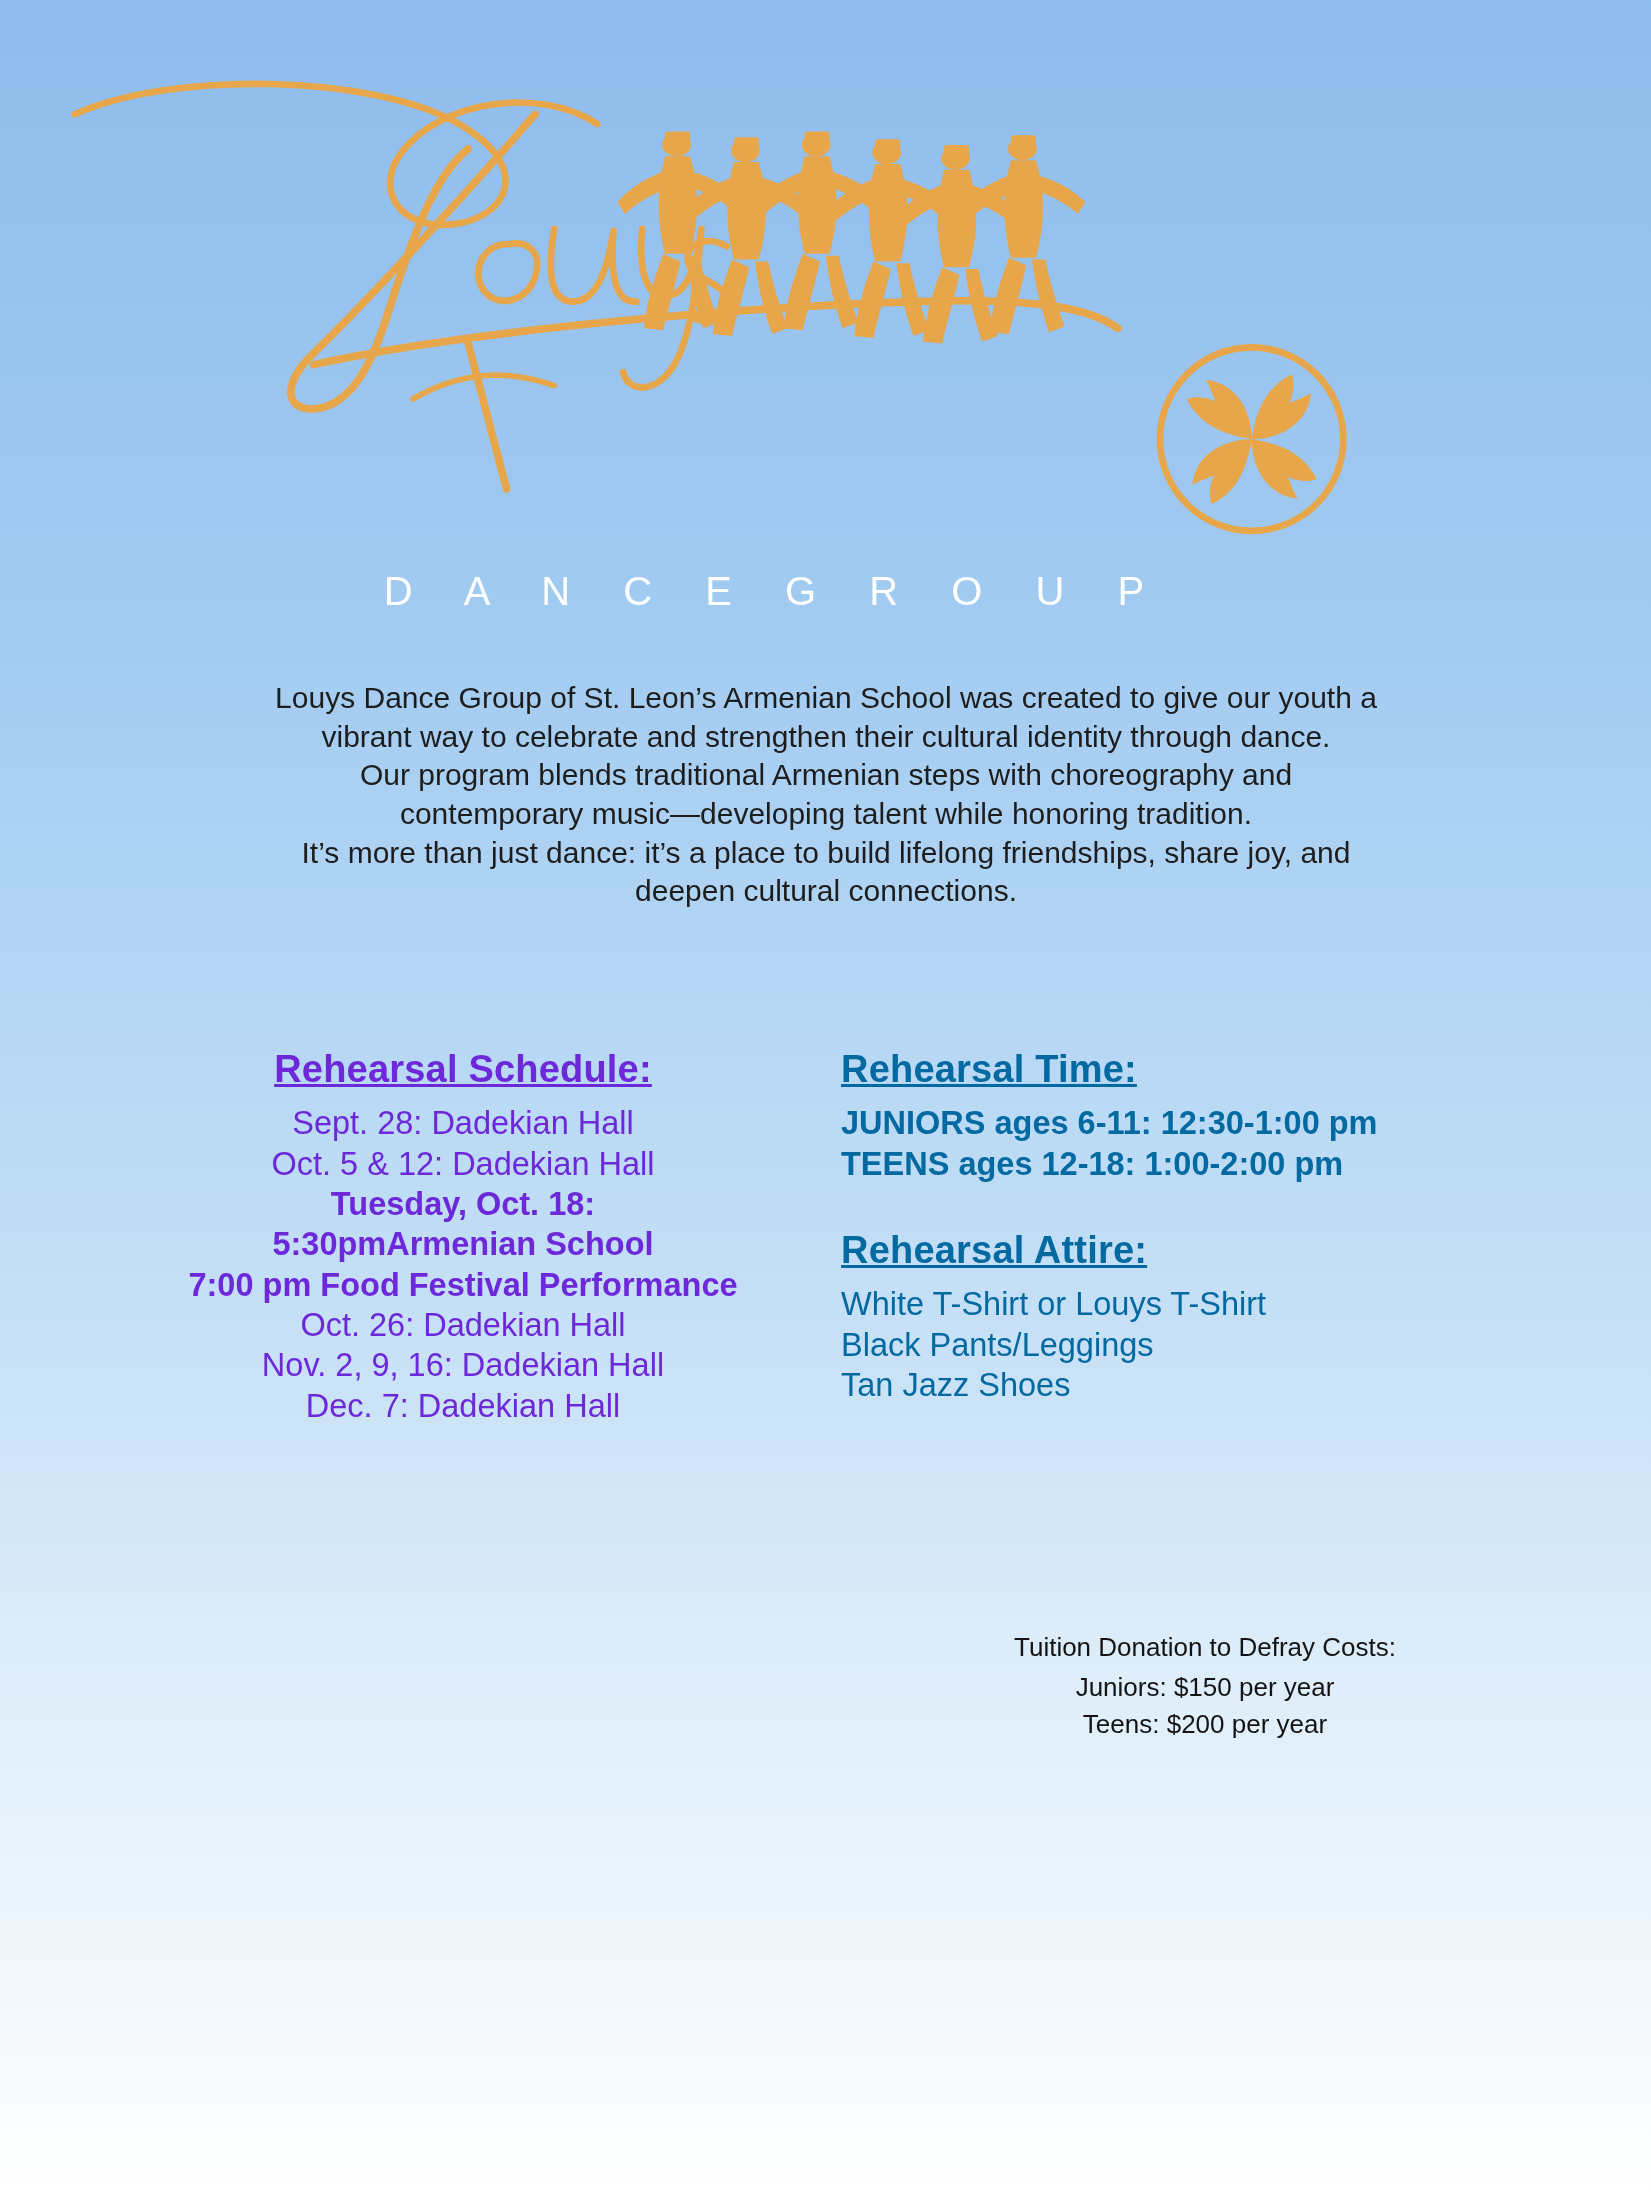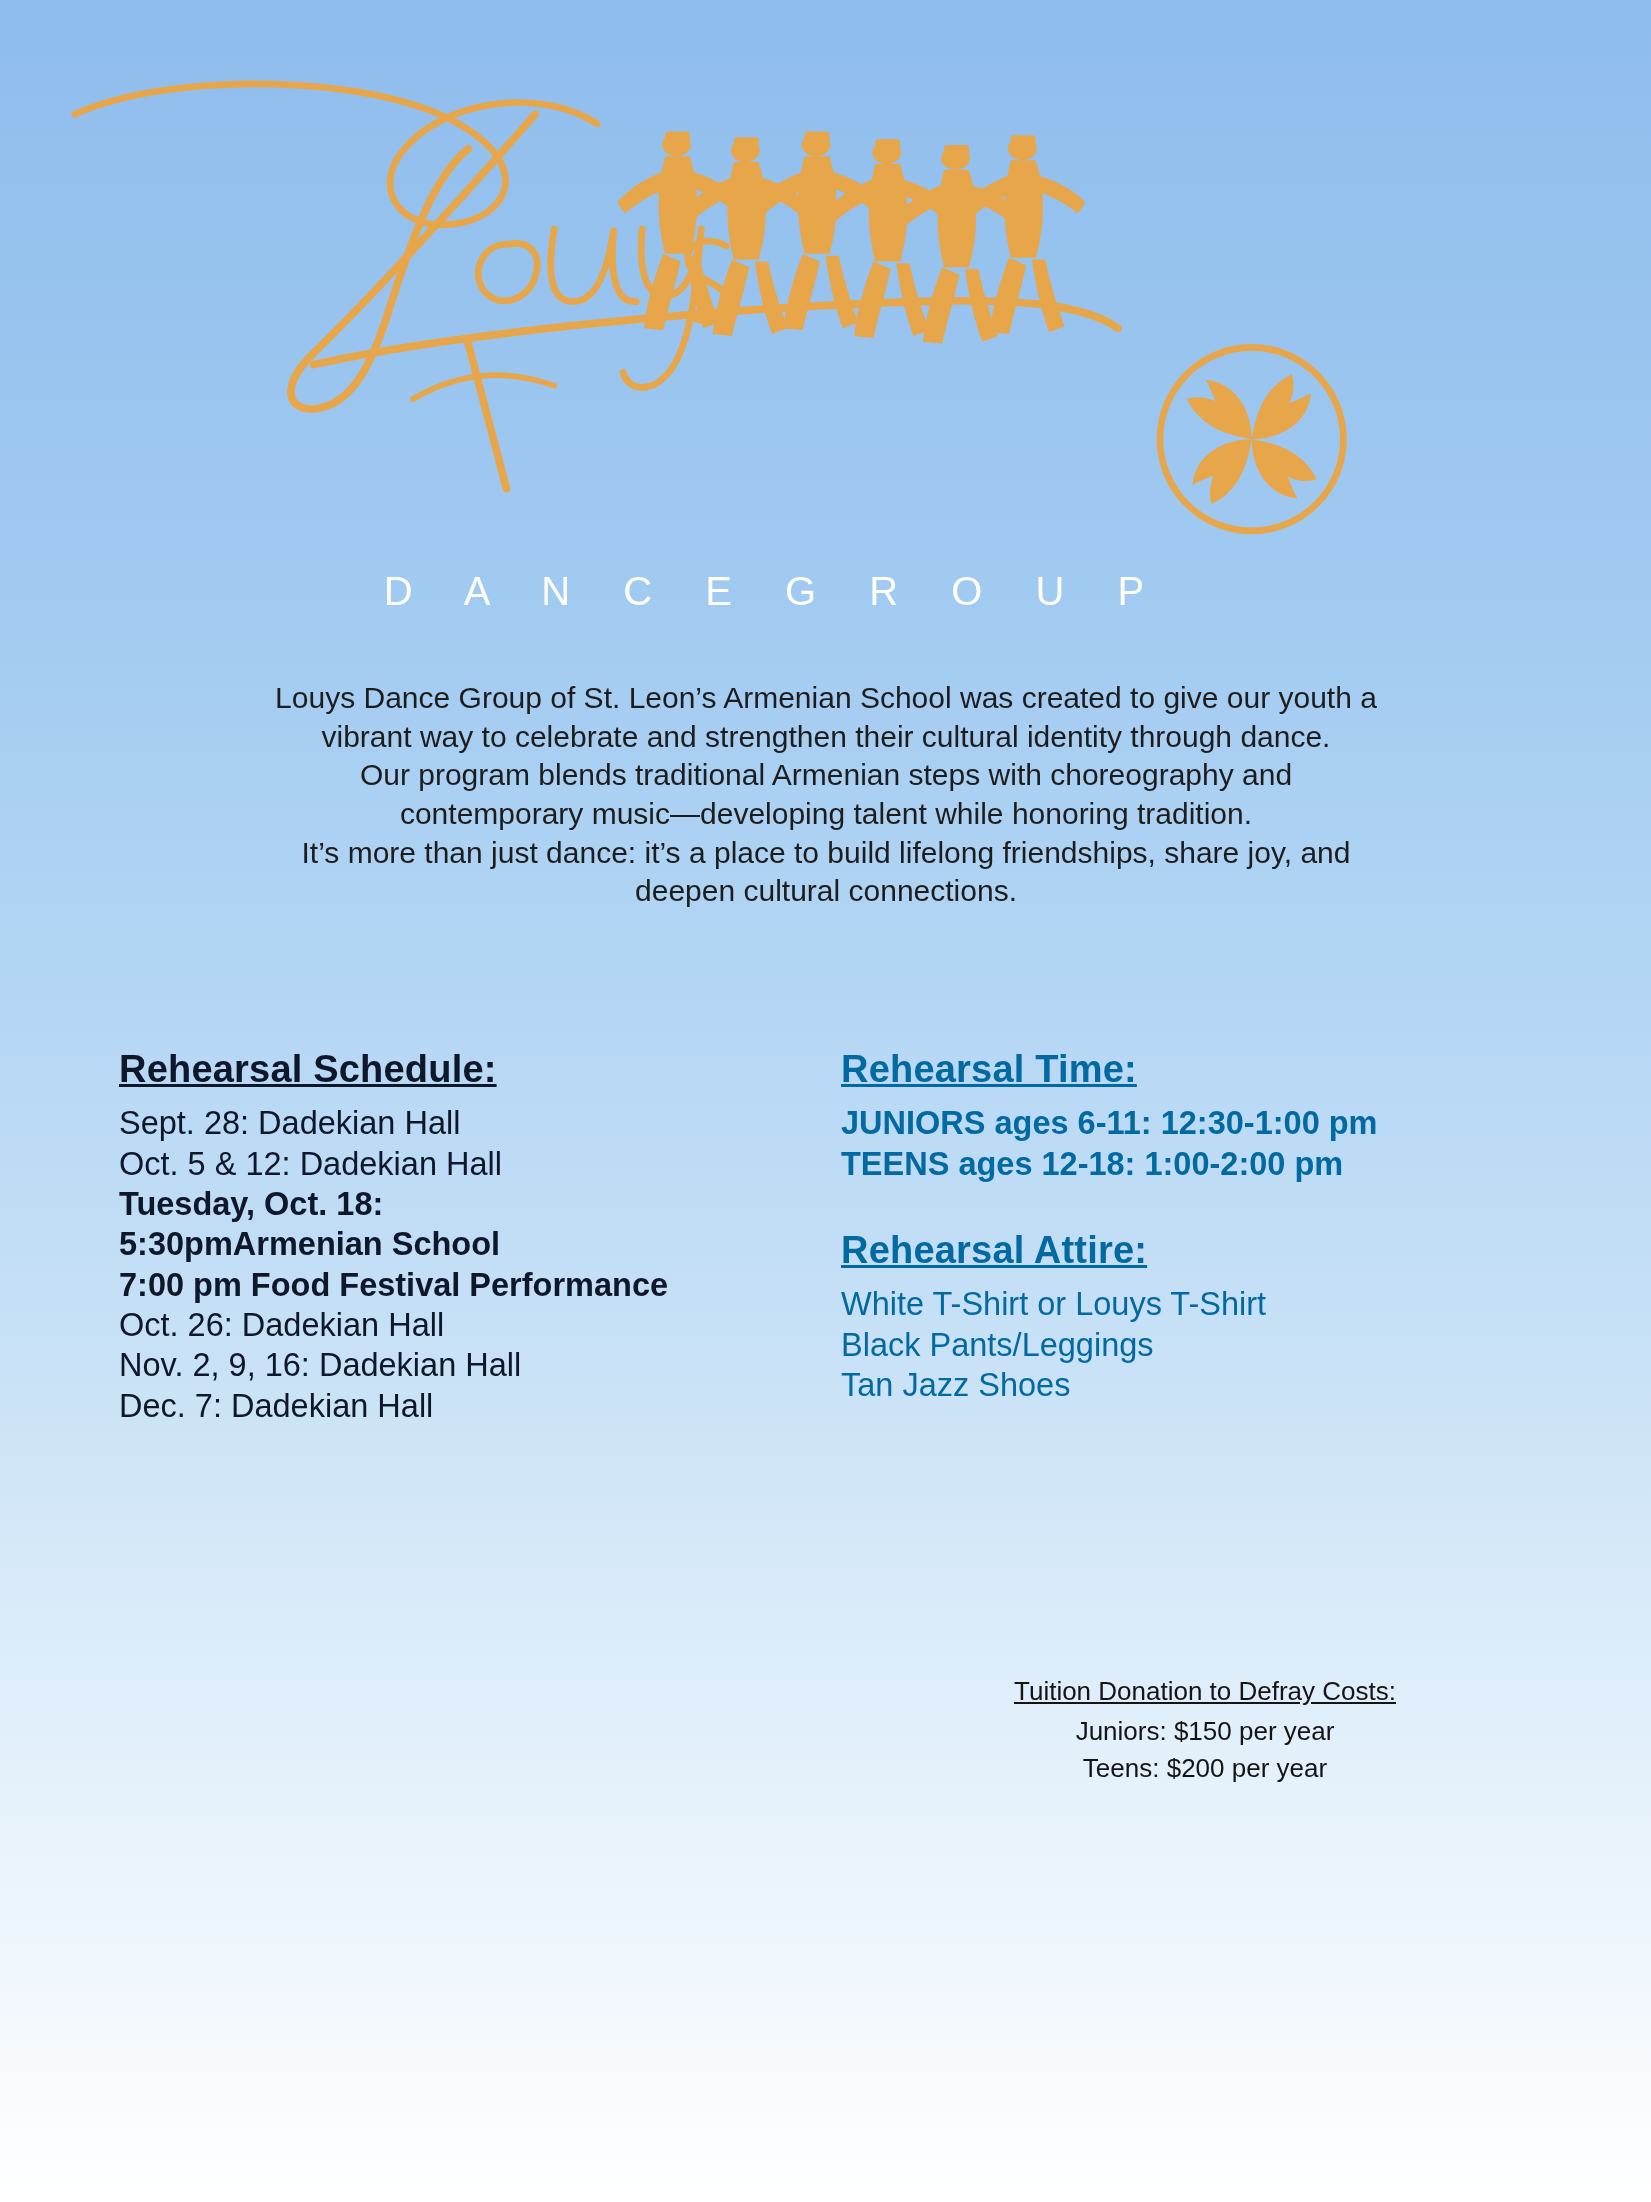--- a/index.html
+++ b/index.html
@@ -74,24 +74,24 @@
   .intro p {
     margin: 0;
   }
 
   
   .col-left {
     position: absolute;
     top: 1047px;
     left: 119px;
     width: 688px;
-    text-align: left;
+    text-align: center;
     font-size: 32.5px;
     line-height: 1.18;
-    color: #0f172a;
+    color: #6d28d9;
   }
   .col-right {
     position: absolute;
     top: 1047px;
     left: 841px;
     width: 707px;
     text-align: left;
     font-size: 32.5px;
     line-height: 1.18;
     color: #0369a1;
@@ -137,24 +137,22 @@
     position: absolute;
     top: 1630px;
     left: 918px;
     width: 574px;
     text-align: center;
     color: #141414;
     font-size: 26px;
     line-height: 1.35;
   }
   .tuition .t-head {
-    text-decoration: underline;
     display: block;
     margin-bottom: 3.8px;
-    margin-top: 44px;
   }
 </style>
 </head>
 <body>
 
 <div class="page">
 
   <div class="logo-area">
 
     <svg class="logo-svg" width="1434" height="535" viewBox="0 0 1500 560">

